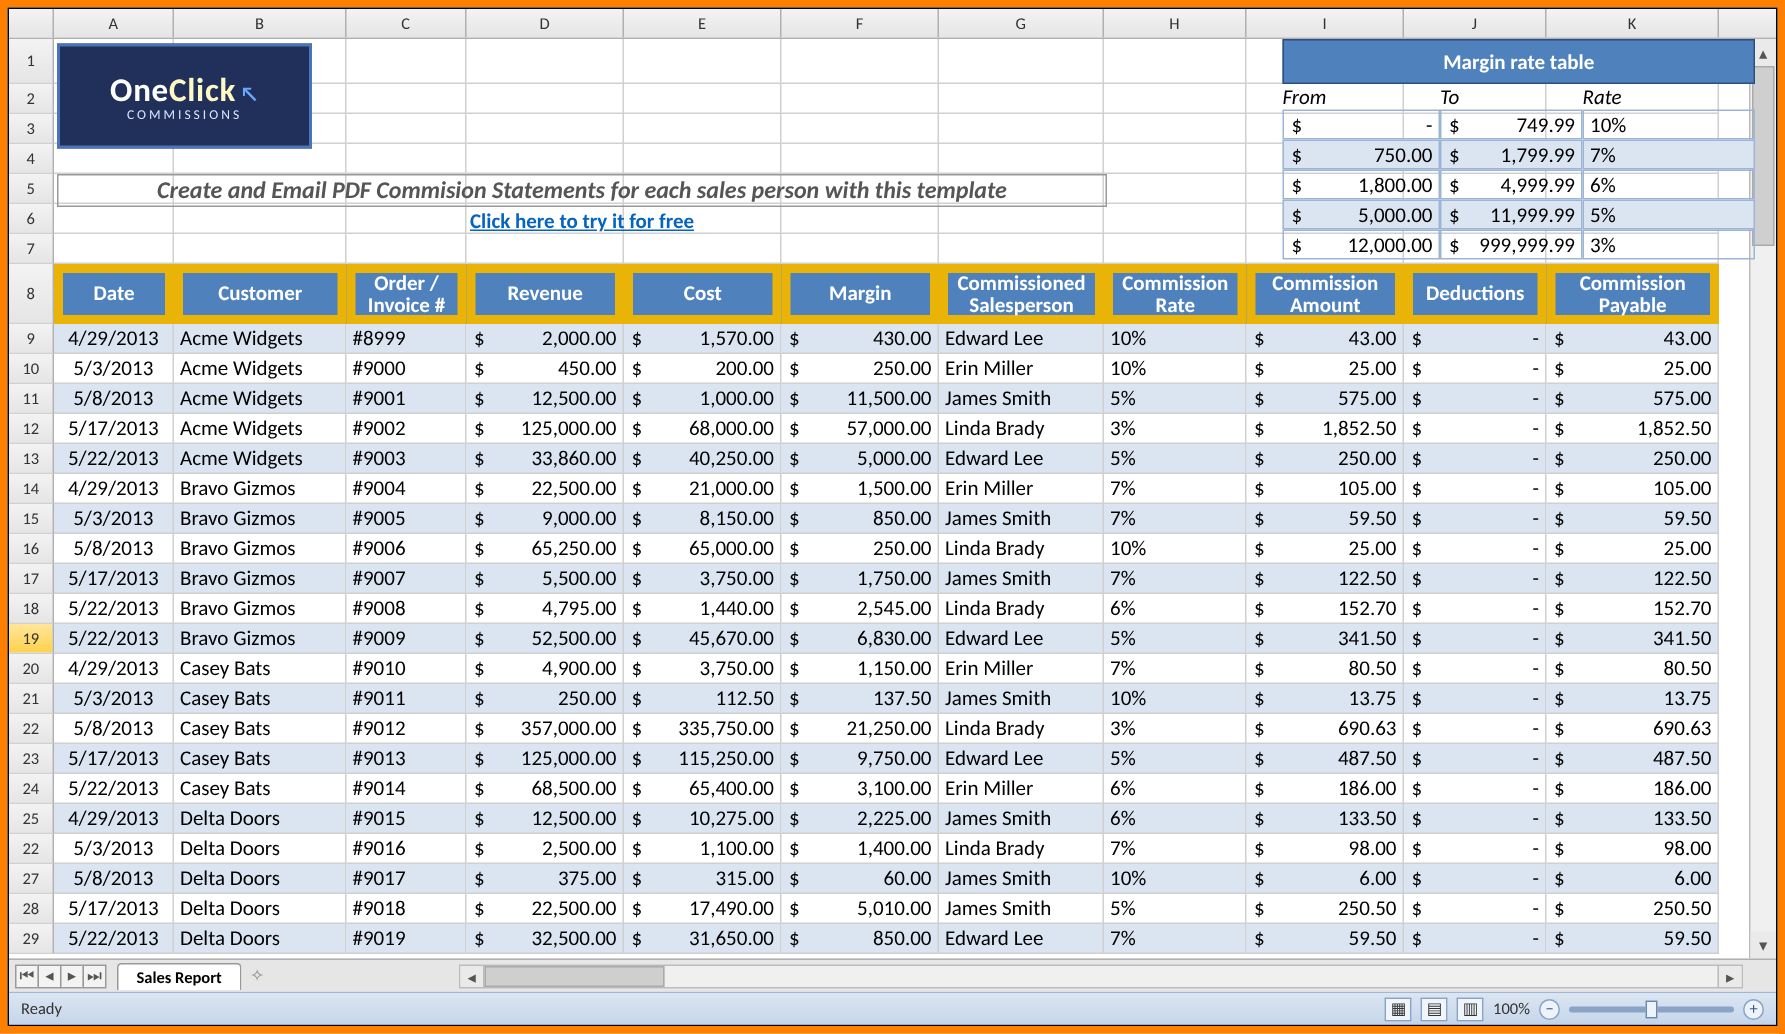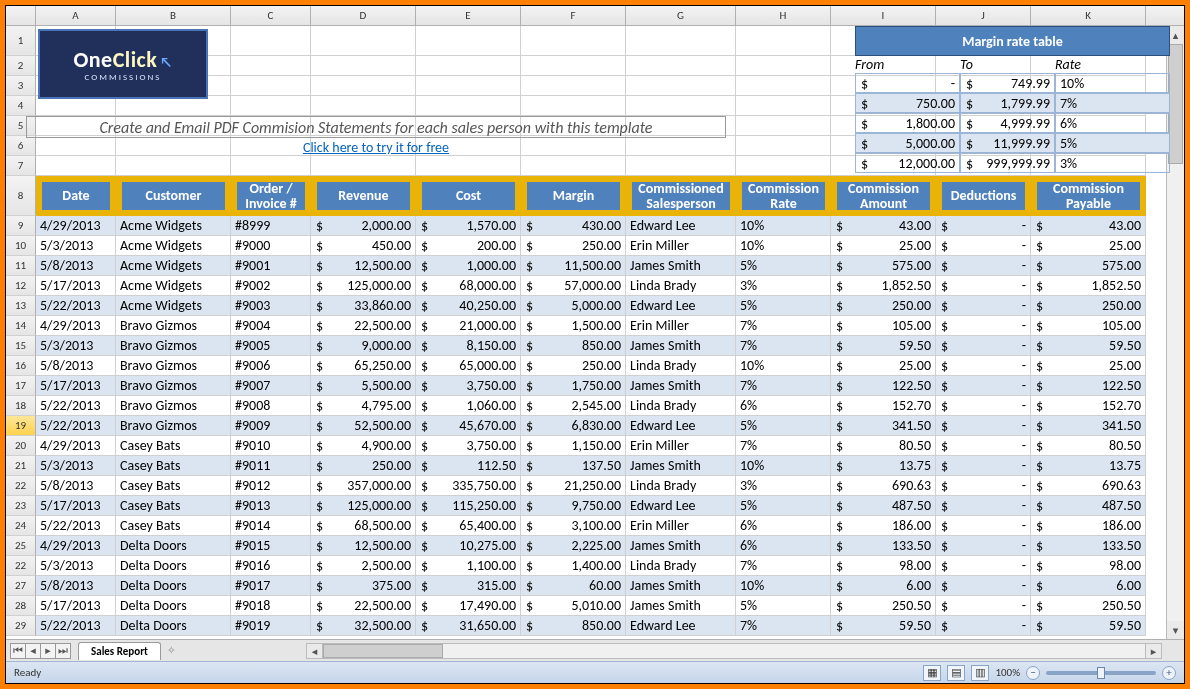--- a/index.html
+++ b/index.html
@@ -58,21 +58,21 @@
     color: #333;
     font-size: 11px;
     border-right: 1px solid #b0b0b0;
   }
   .rowhdr.sel { background: linear-gradient(#ffe699,#ffd24d); }
   .cell { font-size: 14px; font-family: Calibri, sans-serif; }
   .cell.money { display:flex; justify-content:space-between; }
   .cell.money .cur { padding-left:1px; }
   .cell.money .num { text-align:right; }
   .cell.center { text-align:left; }
-  .cell.right { text-align:left; }
+  .cell.right { text-align:center; }
   .band { background: #dbe5f1; }
   
   .tall1 { height: 30px; line-height:29px;}
   .logo-box{
     width: 170px; height: 70px;
     background: #21305b;
     border: 2px solid #4a74b8;
     display:flex;flex-direction:column;align-items:center;justify-content:center;
     color:#fff;
   }
@@ -552,21 +552,21 @@
         <div class="rowhdr">18</div>
         <div class="cell right ">5/22/2013</div>
         <div class="cell">Bravo Gizmos</div>
         <div class="cell center ">#9008</div>
         <div class="cell money ">
           <span class="cur">$</span>
           <span class="num">4,795.00</span>
         </div>
         <div class="cell money ">
           <span class="cur">$</span>
-          <span class="num">1,060.00</span>
+          <span class="num">1,440.00</span>
         </div>
         <div class="cell money ">
           <span class="cur">$</span>
           <span class="num">2,545.00</span>
         </div>
         <div class="cell">Linda Brady</div>
         <div class="cell center ">6%</div>
         <div class="cell money ">
           <span class="cur">$</span>
           <span class="num">152.70</span>
@@ -916,21 +916,21 @@
           <div class="thumb"></div>
         </div>
       <div class="btn">▾</div>
     </div>
   <div style="position: absolute; left: 32px; top: 3px;">
         <div class="logo-box">
           <div class="logo-main"><span>One</span><span class="click">Click</span><span class="logo-cursor">↖</span></div>
           <div class="logo-sub">COMMISSIONS</div>
         </div>
       </div>
-      <div style="position: absolute; left: 20px; top: 90px; width: 700px;">
+      <div style="position: absolute; left: 32px; top: 90px; width: 700px; font-weight: bold;">
         <div class="promo">Create and Email PDF Commision Statements for each sales person with this template</div>
         <div class="promo-link">Click here to try it for free</div>
       </div>
       <div style="position: absolute; left: 825px; top: 0px; width: 315px; margin-left: 24px;">
         <div class="mrt-title tall1" style="height:30px;line-height:29px">Margin rate table</div>
         <div style="display:flex">
           <div class="mrt-hdr" style="width:105px">From</div>
           <div class="mrt-hdr" style="width:95px">To</div>
           <div class="mrt-hdr" style="width:115px">Rate</div>
         </div>

